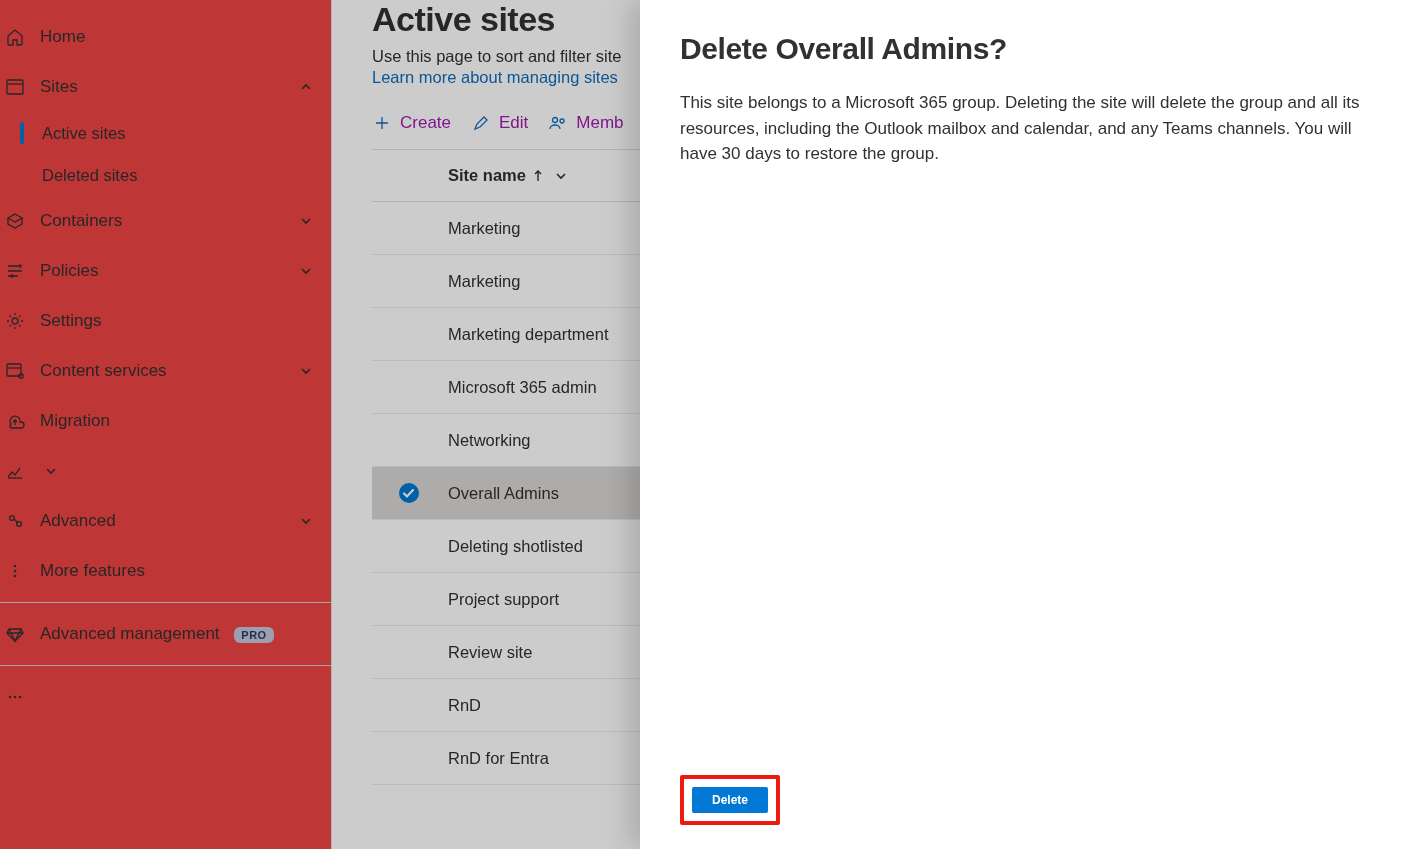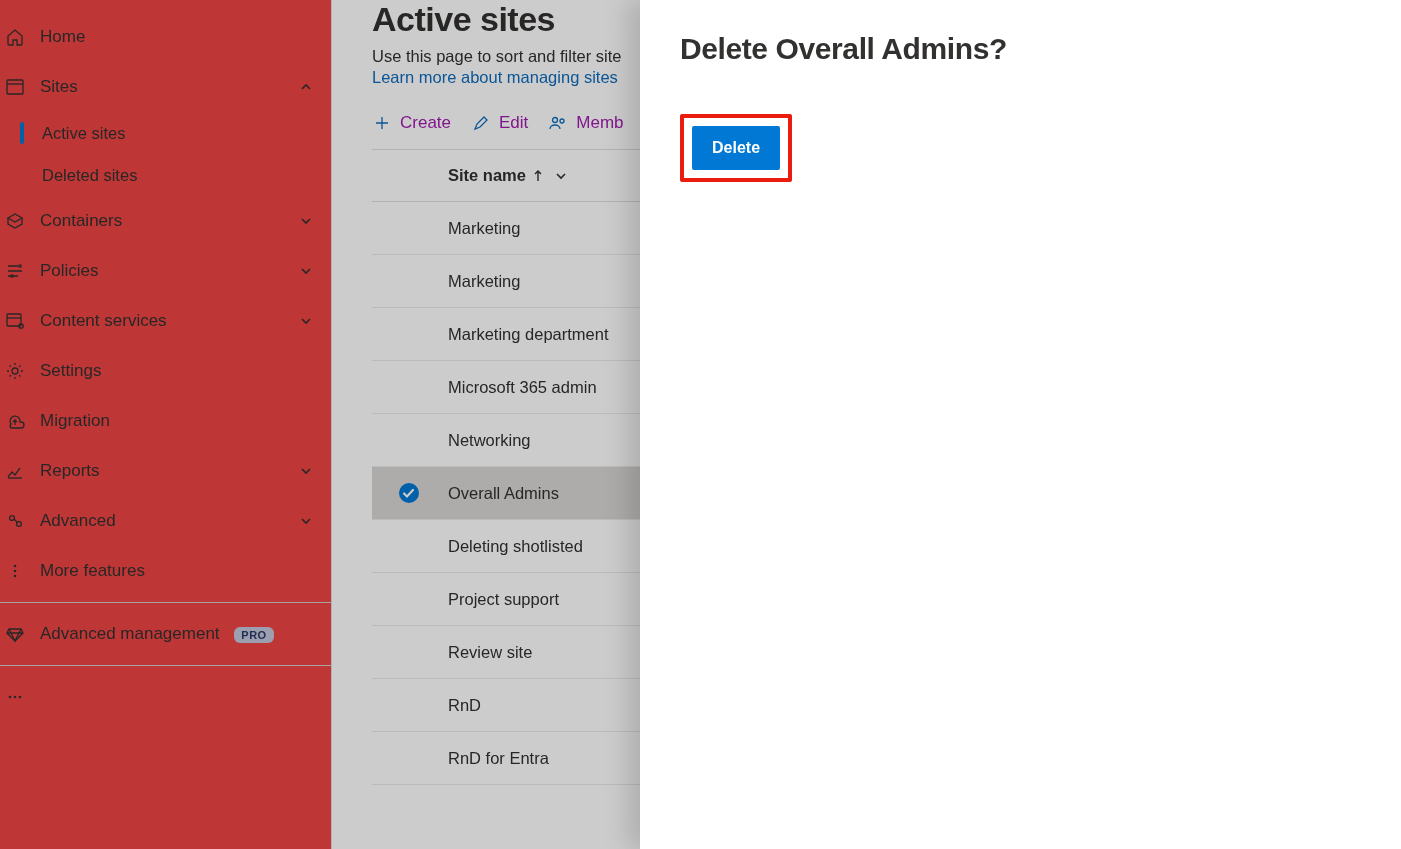--- a/index.html
+++ b/index.html
@@ -184,23 +184,23 @@
   .danger-frame {
     display: inline-block;
     border: 4px solid #ea1c0d;
     padding: 8px;
     border-radius: 2px;
   }
   .delete-btn {
     background: #0078d4;
     color: #fff;
     border: none;
-    font-size: 16px;
+    font-size: 12px;
     font-weight: 600;
-    padding: 13px 20px;
+    padding: 6px 20px;
     cursor: pointer;
     border-radius: 2px;
   }
   svg { display:block; }
 </style>
 </head>
 <body>
 
 <div class="dim-layer">
 
@@ -258,58 +258,57 @@
       <span class="nav-label">Policies</span>
       <span class="nav-chev">
         <svg width="14" height="14" viewBox="0 0 14 14" fill="none" stroke="currentColor" stroke-width="1.6">
             <path d="M3 5l4 4 4-4"></path>
           </svg>
       </span>
     </div>
     <div class="nav-item">
       <span class="nav-icon">
         <svg width="20" height="20" viewBox="0 0 20 20" fill="none" stroke="currentColor" stroke-width="1.3">
+            <circle cx="10" cy="10" r="3"></circle>
+            <path d="M10 2v2M10 16v2M2 10h2M16 10h2M4.5 4.5l1.4 1.4M14.1 14.1l1.4 1.4M4.5 15.5l1.4-1.4M14.1 5.9l1.4-1.4"></path>
+          </svg>
+      </span>
+      <span class="nav-label">Settings</span>
+    </div>
+    <div class="nav-item">
+      <span class="nav-icon">
+        <svg width="20" height="20" viewBox="0 0 20 20" fill="none" stroke="currentColor" stroke-width="1.3">
             <rect x="2" y="3" width="14" height="12" rx="1"></rect>
             <path d="M2 7h14"></path>
             <circle cx="16" cy="15" r="2.2"></circle>
           </svg>
       </span>
       <span class="nav-label">Content services</span>
       <span class="nav-chev">
         <svg width="14" height="14" viewBox="0 0 14 14" fill="none" stroke="currentColor" stroke-width="1.6">
             <path d="M3 5l4 4 4-4"></path>
           </svg>
       </span>
     </div>
     <div class="nav-item">
       <span class="nav-icon">
         <svg width="20" height="20" viewBox="0 0 20 20" fill="none" stroke="currentColor" stroke-width="1.3">
-            <circle cx="10" cy="10" r="3"></circle>
-            <path d="M10 2v2M10 16v2M2 10h2M16 10h2M4.5 4.5l1.4 1.4M14.1 14.1l1.4 1.4M4.5 15.5l1.4-1.4M14.1 5.9l1.4-1.4"></path>
-          </svg>
-      </span>
-      <span class="nav-label">Settings</span>
-    </div>
-    <div class="nav-item">
-      <span class="nav-icon">
-        <svg width="20" height="20" viewBox="0 0 20 20" fill="none" stroke="currentColor" stroke-width="1.3">
             <path d="M6 13a5 5 0 1 1 9-2h1a3 3 0 0 1 0 6H6a3 3 0 0 1 0-4z"></path>
             <path d="M10 9v5M8 11l2-2 2 2"></path>
           </svg>
       </span>
       <span class="nav-label">Migration</span>
     </div>
     <div class="nav-item">
       <span class="nav-icon">
         <svg width="20" height="20" viewBox="0 0 20 20" fill="none" stroke="currentColor" stroke-width="1.3">
             <path d="M3 16l4-5 3 3 5-7"></path>
             <path d="M3 17h14"></path>
           </svg>
       </span>
-      <span class="nav-label">Reports</span>
       <span class="nav-chev">
         <svg width="14" height="14" viewBox="0 0 14 14" fill="none" stroke="currentColor" stroke-width="1.6">
             <path d="M3 5l4 4 4-4"></path>
           </svg>
       </span>
     </div>
     <div class="nav-item">
       <span class="nav-icon">
         <svg width="20" height="20" viewBox="0 0 20 20" fill="none" stroke="currentColor" stroke-width="1.3">
             <circle cx="7" cy="7" r="2.4"></circle>
@@ -451,18 +450,19 @@
       <div class="sb-thumb"></div>
       <div class="sb-track sb-track2"></div>
       <div class="sb-thumb sb-thumb2"></div>
       <div class="sb-arrow-r"></div>
     </div>
   </main>
 </div>
 
 <aside class="panel">
   <h2 class="panel-title">Delete Overall Admins?</h2>
+  <div class="panel-body">This site belongs to a Microsoft 365 group. Deleting the site will delete the group and all its resources, including the Outlook mailbox and calendar, and any Teams channels. You will have 30 days to restore the group.</div>
   <div class="panel-footer">
     <span class="danger-frame">
       <button class="delete-btn">Delete</button>
     </span>
   </div>
 </aside>
 
 </body></html>

